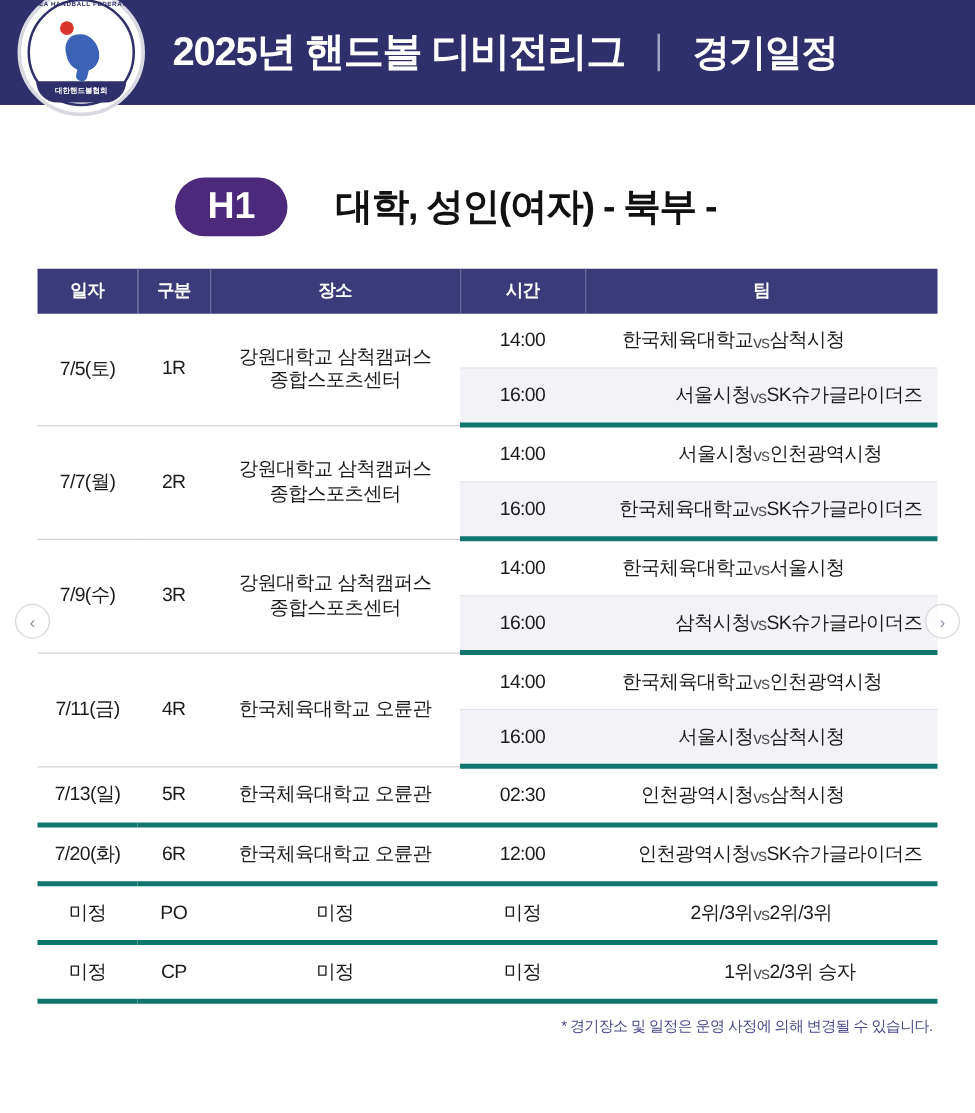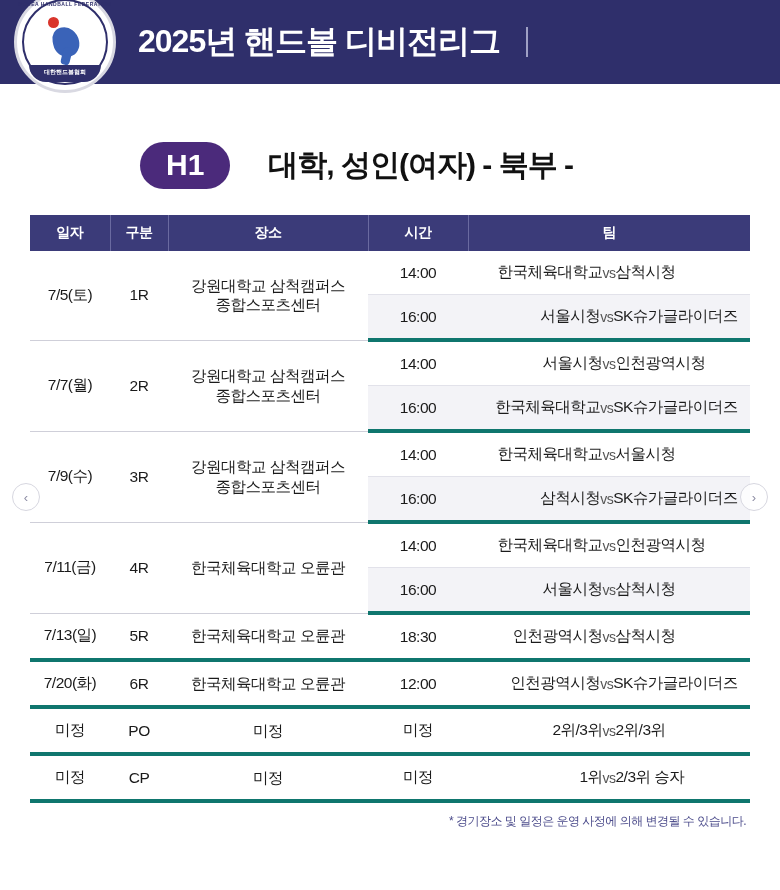--- a/index.html
+++ b/index.html
@@ -245,20 +245,21 @@
       <div class="logo-body"></div>
       <div class="logo-leg"></div>
     </div>
     <div class="logo-band"></div>
     <div class="logo-text-bottom">대한핸드볼협회</div>
   </div>
 
   <div class="header-titles">
     <div class="header-title">2025년 핸드볼 디비전리그</div>
     <div class="header-divider"></div>
+    <div class="header-subtitle">경기일정</div>
   </div>
 </div>
 
 <div class="group-row">
   <div class="group-badge">H1</div>
   <div class="group-label">대학, 성인(여자) - 북부 -</div>
 </div>
 
 <div class="table-wrap">
   <table>
@@ -371,21 +372,21 @@
               <span class="team-a">서울시청</span>
               <span class="vs">vs</span>
               <span class="team-b">삼척시청</span>
             </div>
           </td>
         </tr>
         <tr class="block-end">
           <td class="cell-date" rowspan="1">7/13(일)</td>
           <td class="cell-round" rowspan="1">5R</td>
           <td class="cell-place" rowspan="1" style="white-space: pre-line;">한국체육대학교 오륜관</td>
-          <td class="cell-time">18:30</td>
+          <td class="cell-time">02:30</td>
           <td>
             <div class="teams">
               <span class="team-a">인천광역시청</span>
               <span class="vs">vs</span>
               <span class="team-b">삼척시청</span>
             </div>
           </td>
         </tr>
         <tr class="block-end">
           <td class="cell-date" rowspan="1">7/20(화)</td>

